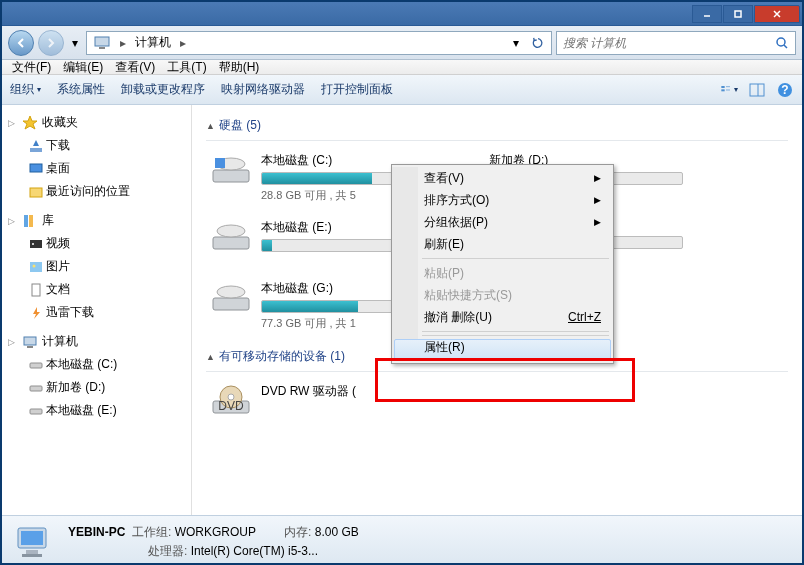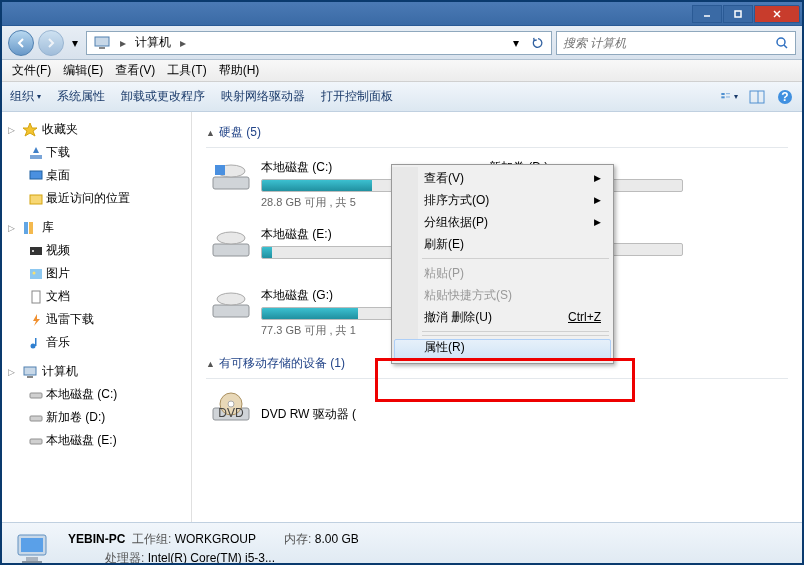--- a/index.html
+++ b/index.html
@@ -21,21 +21,21 @@
 .address { flex: 1; height: 24px; background: #fff; border: 1px solid #8fa8bd; display: flex; align-items: center; padding: 0 2px; }
 .crumb-icon { width: 18px; height: 18px; margin: 0 4px; }
 .crumb { padding: 0 4px; height: 100%; display: flex; align-items: center; cursor: pointer; }
 .crumbsep { padding: 0 5px; color: #555; cursor: pointer; }
 .address-btn { width: 22px; height: 22px; display: flex; align-items: center; justify-content: center; cursor: pointer; }
 .search { width: 240px; height: 24px; background: #fff; border: 1px solid #8fa8bd; display: flex; align-items: center; padding: 0 6px; }
 .search input { flex: 1; border: none; outline: none; color: #b91c1c; font-style: italic; }
 .search .sicon { width: 14px; height: 14px; cursor: pointer; }
 
 
-.menubar { height: 22px; background: linear-gradient(#f8f8f8, #ececec); border-bottom: 1px solid #d0d0d0; display: flex; align-items: center; padding: 0 4px; }
+.menubar { height: 15px; background: linear-gradient(#f8f8f8, #ececec); border-bottom: 1px solid #d0d0d0; display: flex; align-items: center; padding: 0 4px; }
 .menuitem { padding: 2px 6px; cursor: pointer; }
 
 
 .toolbar { height: 30px; background: linear-gradient(#f1f6fb, #dce7f1); border-bottom: 1px solid #c0d0e0; display: flex; align-items: center; padding: 0 8px; gap: 16px; color: #1a3a6a; }
 .toolitem { cursor: pointer; display: flex; align-items: center; gap: 3px; }
 .toolitem .drop { font-size: 8px; }
 .toolbar-right { margin-left: auto; display: flex; align-items: center; gap: 10px; }
 .tr-icon { width: 18px; height: 18px; cursor: pointer; display: flex; align-items: center; justify-content: center; }
 
 
@@ -265,29 +265,20 @@
           <span>文档</span>
         </div>
       <div class="sbitem">
           <span class="sbicon">
             <svg viewBox="0 0 16 16">
               <polygon points="9,2 5,9 8,9 6,14 12,7 9,7" fill="#f09030"></polygon>
             </svg>
           </span>
           <span>迅雷下载</span>
         </div>
-      <div class="sbitem">
-          <span class="sbicon">
-            <svg viewBox="0 0 16 16">
-              <circle cx="5" cy="11" r="2.5" fill="#3080d0"></circle>
-              <rect x="7" y="3" width="1.5" height="8" fill="#3080d0"></rect>
-            </svg>
-          </span>
-          <span>音乐</span>
-        </div>
     </div>
     <div class="sbgroup">
       <div class="sbhead">
           <span class="expand">▷</span>
           <span class="sbicon">
             <svg viewBox="0 0 16 16">
               <rect x="2" y="3" width="12" height="8" fill="#c8d8e8" stroke="#5080b0"></rect>
               <rect x="5" y="12" width="6" height="2" fill="#888"></rect>
             </svg>
           </span>
@@ -400,21 +391,21 @@
           <span>有可移动存储的设备 (1)</span>
         </div>
       <div class="drive-row">
         <div class="drive">
           <span class="dicon"><svg viewBox="0 0 44 36">
                 <rect x="4" y="18" width="36" height="12" rx="2" fill="#d0d4d8" stroke="#909498"></rect>
                 <circle cx="22" cy="14" r="11" fill="#e8d8b8" stroke="#aa9060"></circle>
                 <circle cx="22" cy="14" r="3" fill="#fff" stroke="#aaa"></circle>
                 <text x="22" y="27" text-anchor="middle" font-size="5" fill="#444">DVD</text>
               </svg></span>
-          <div class="dinfo" style="display:flex;align-items:flex-end">
+          <div class="dinfo" style="display:flex;align-items:flex-start">
             <div class="dname">DVD RW 驱动器 (</div>
           </div>
         </div>
       </div>
     </div>
   </div>
 </div>
 
 <div class="ctxmenu">
   <div class="ctxgutter"></div>
@@ -459,16 +450,16 @@
         <rect x="7" y="9" width="22" height="14" fill="#5aa0e8"></rect>
         <rect x="12" y="28" width="12" height="4" fill="#aab4c0"></rect>
         <rect x="8" y="32" width="20" height="3" fill="#8894a0"></rect>
       </svg></span>
   <div class="pcinfo">
     <div class="row">
       <span><b>YEBIN-PC</b>&nbsp;&nbsp;<span class="label">工作组:</span> <span>WORKGROUP</span></span>
       <span><span class="label">内存:</span> <span>8.00 GB</span></span>
     </div>
     <div class="row">
-      <span style="margin-left:37px;"><span class="label">处理器:</span> <span>Intel(R) Core(TM) i5-3...</span></span>
+      <span style="margin-left:80px;"><span class="label">处理器:</span> <span>Intel(R) Core(TM) i5-3...</span></span>
     </div>
   </div>
 </div>
 
 </body></html>

